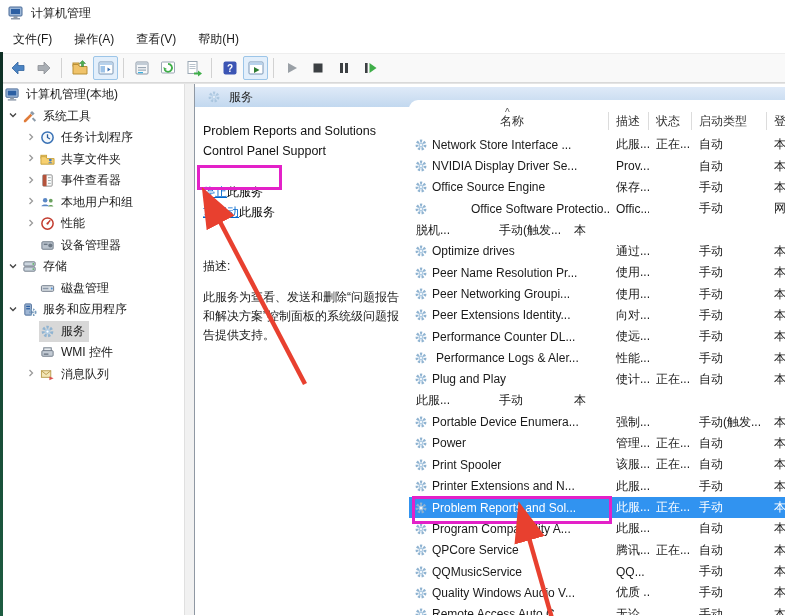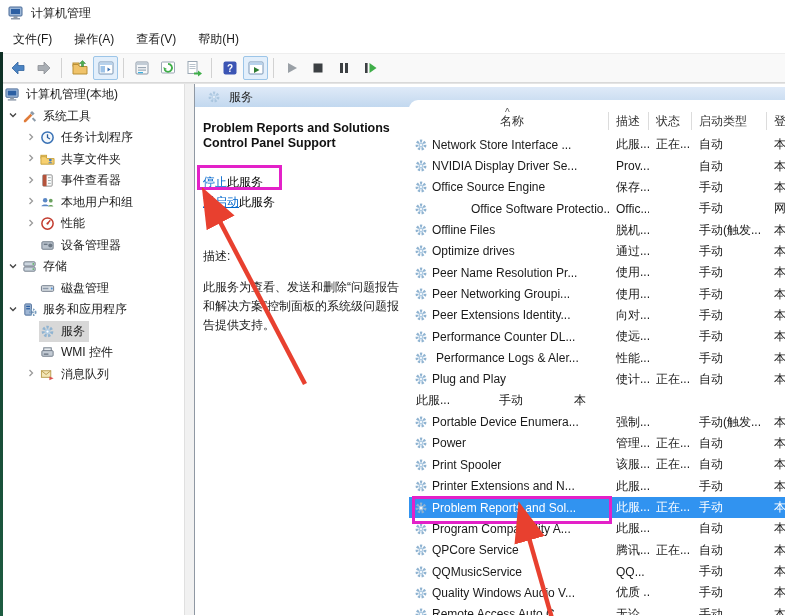--- a/index.html
+++ b/index.html
@@ -37,21 +37,21 @@
 
   .rightpane { flex:1; position:relative; background:#fff; border-left:1px solid #8f98a3;
                display:flex; flex-direction:column; padding-top:3px; }
   .pane-header { height:20px; background:linear-gradient(#dfeaf8,#c2d8ef);
                  display:flex; align-items:center; gap:8px; padding-left:12px; color:#222; }
   .pane-header .ph-icon svg { width:14px; height:14px; display:block; opacity:.55; }
   .pane-content { flex:1; position:relative; }
 
   
   .extended { position:absolute; left:0; top:0; width:214px; padding:14px 4px 0 8px; }
-  .ext-title { font-weight:bold; font-size:12.5px; line-height:15px; color:#111; }
+  .ext-title { font-weight:normal; font-size:12.5px; line-height:20px; color:#111; }
   .ext-links { margin-top:21px; line-height:20px; }
   .link-action { color:#0066cc; text-decoration:underline; cursor:pointer; }
   .link-rest { color:#000000; }
   .ext-desc-label { margin-top:36px; }
   .ext-desc { margin-top:13px; line-height:19px; width:204px; }
 
   
   .list { position:absolute; left:214px; right:-1px; top:-7px; bottom:0; background:#fff;
           border-top-left-radius:9px; padding-top:8px; overflow:hidden; }
   .lhead { display:flex; height:26px; align-items:center; color:#333; position:relative; }
@@ -492,30 +492,20 @@
                     </svg>
                   </span>
                   <span>Office Software Protectio...</span>
                 </div>
                 <div class="lcell" style="width: 40px; flex: 0 0 40px;">Offic...</div>
                 <div class="lcell" style="width: 43px; flex: 0 0 43px;"></div>
                 <div class="lcell" style="width: 75px; flex: 0 0 75px;">手动</div>
                 <div class="lcell" style="width: 120px; flex: 0 0 120px;">网</div>
               </div>
               <div class="lrow">
-                <div class="lcell name" style="width: 200px; flex: 0 0 200px;">
-                  <span class="gicon">
-                    <svg viewBox="0 0 16 16">
-                      <circle cx="8" cy="8" r="4.6" fill="none" stroke="#8fb3d1" stroke-width="3.2" stroke-dasharray="2.4 1.6"></circle>
-                      <circle cx="8" cy="8" r="2.8" fill="#aecbe3"></circle>
-                      <circle cx="8" cy="8" r="1.2" fill="#fff"></circle>
-                    </svg>
-                  </span>
-                  <span>Offline Files</span>
-                </div>
                 <div class="lcell" style="width: 40px; flex: 0 0 40px;">脱机...</div>
                 <div class="lcell" style="width: 43px; flex: 0 0 43px;"></div>
                 <div class="lcell" style="width: 75px; flex: 0 0 75px;">手动(触发...</div>
                 <div class="lcell" style="width: 120px; flex: 0 0 120px;">本</div>
               </div>
               <div class="lrow">
                 <div class="lcell name" style="width: 200px; flex: 0 0 200px;">
                   <span class="gicon">
                     <svg viewBox="0 0 16 16">
                       <circle cx="8" cy="8" r="4.6" fill="none" stroke="#8fb3d1" stroke-width="3.2" stroke-dasharray="2.4 1.6"></circle>

